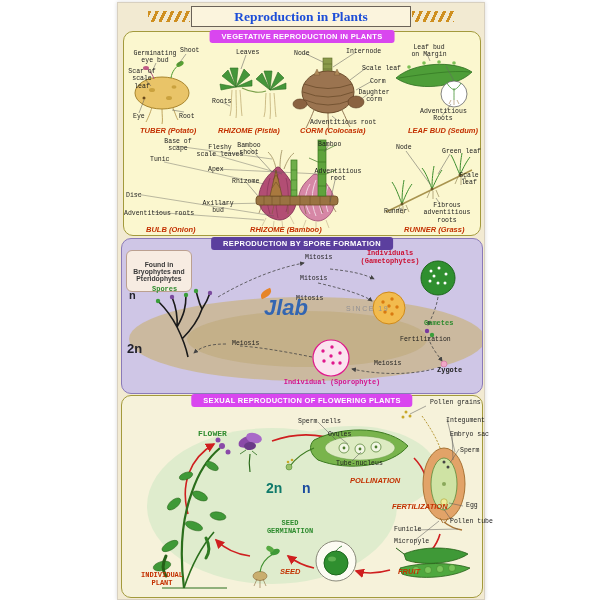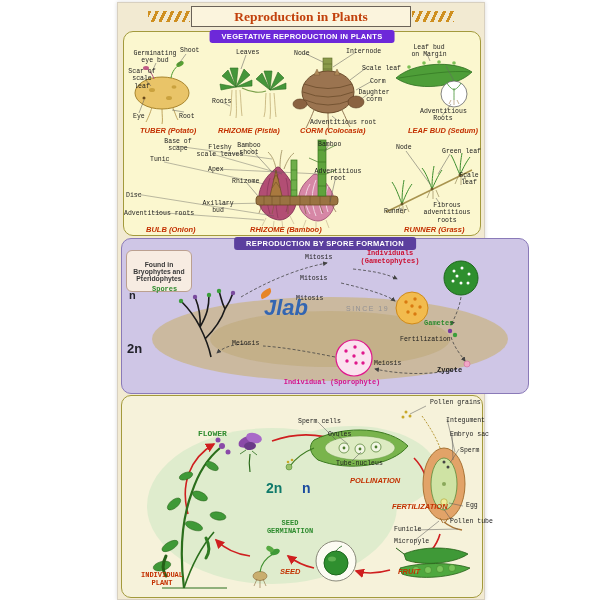--- a/index.html
+++ b/index.html
@@ -6,34 +6,34 @@
   .canvas { position:relative; width:600px; height:600px; background:#ffffff; overflow:hidden;
             font-family:"Liberation Sans", sans-serif; }
   .poster { position:absolute; left:117px; top:2px; width:366px; height:596px;
             background:#f2ead2; border:1px solid #d8d0c0; box-shadow:0 0 4px rgba(0,0,0,.15); }
 
   
   .title-box { position:absolute; left:50%; top:3px; transform:translateX(-50%);
                width:218px; height:19px; background:#fbf4dd; border:1.5px solid #6a6258;
                display:flex; align-items:center; justify-content:center; }
   .title-box span { font-family:"Liberation Serif", serif; font-weight:bold; font-size:13.5px;
-                    color:#c2410c; white-space:nowrap; }
+                    color:#1d4ed8; white-space:nowrap; }
   .stripes { position:absolute; top:8px; width:42px; height:11px;
              background:repeating-linear-gradient(115deg,#cf8f1f 0 3px,transparent 3px 7px); }
   .stripes.left { left:30px; } .stripes.right { right:30px; }
 
   
   .sec { position:absolute; border-radius:10px; }
   .sec1 { left:5px;  top:28px;  width:356px; height:203px; background:#fbf7cf; border:1.5px solid #a39a3c; }
-  .sec2 { left:3px;  top:235px; width:360px; height:154px; background:#cfc6e6; border:1.5px solid #8a7ab8;padding-left:46px; }
+  .sec2 { left:3px;  top:235px; width:360px; height:154px; background:#cfc6e6; border:1.5px solid #8a7ab8; }
   .sec3 { left:3px;  top:392px; width:360px; height:201px; background:#f6f2da; border:1.5px solid #a39a3c; }
   .pill { position:absolute; top:-2px; left:50%; transform:translateX(-50%); color:#fff;
           font-size:7.5px; font-weight:bold; letter-spacing:.3px; padding:2px 12px;
           border-radius:3px; white-space:nowrap; }
-  .pill-olive { background:#6d28d9; }
+  .pill-olive { background:#d946ef; }
   .pill-purple { background:#5b3f9e; }
 
   .art { position:absolute; inset:0; width:100%; height:100%; pointer-events:none; }
 
   
   .lbl { position:absolute; font-size:6.5px; line-height:1.12; color:#1d1d1d;
          white-space:pre-line; text-align:center;font-family:Liberation Mono, monospace; }
   .nw  { white-space:nowrap; }
   .cap { position:absolute; font-size:7.5px; font-weight:bold; color:#c33000; white-space:nowrap;font-style:italic; }
   .grn { color:#2e8b2e; font-weight:bold; }
@@ -320,20 +320,21 @@
     <span class="lbl mag" style="left:140px;top:140px;width:140px;font-size:7px">Individual (Sporophyte)</span>
 
     <div class="wm-brand">
       <span class="wm-leaf"></span>
       <span>Jlab</span>
     </div>
     <span class="wm-since">SINCE 19</span>
   </section>
 
   <section class="sec sec3">
+    <div class="pill pill-olive">SEXUAL REPRODUCTION OF FLOWERING PLANTS</div>
 
     <svg class="art" viewBox="0 0 360 201">
       <defs>
         <marker id="mR" markerWidth="6" markerHeight="6" refX="5" refY="3" orient="auto">
               <path d="M0,0 L6,3 L0,6 Z" fill="#cf1f1f"></path>
             </marker>
       </defs>
       <ellipse cx="150" cy="110" rx="125" ry="78" fill="#dfeccd"></ellipse>
       <ellipse cx="230" cy="75" rx="85" ry="45" fill="#dfeccd"></ellipse>
       <g stroke="#cf1f1f" stroke-width="1.6" fill="none">

